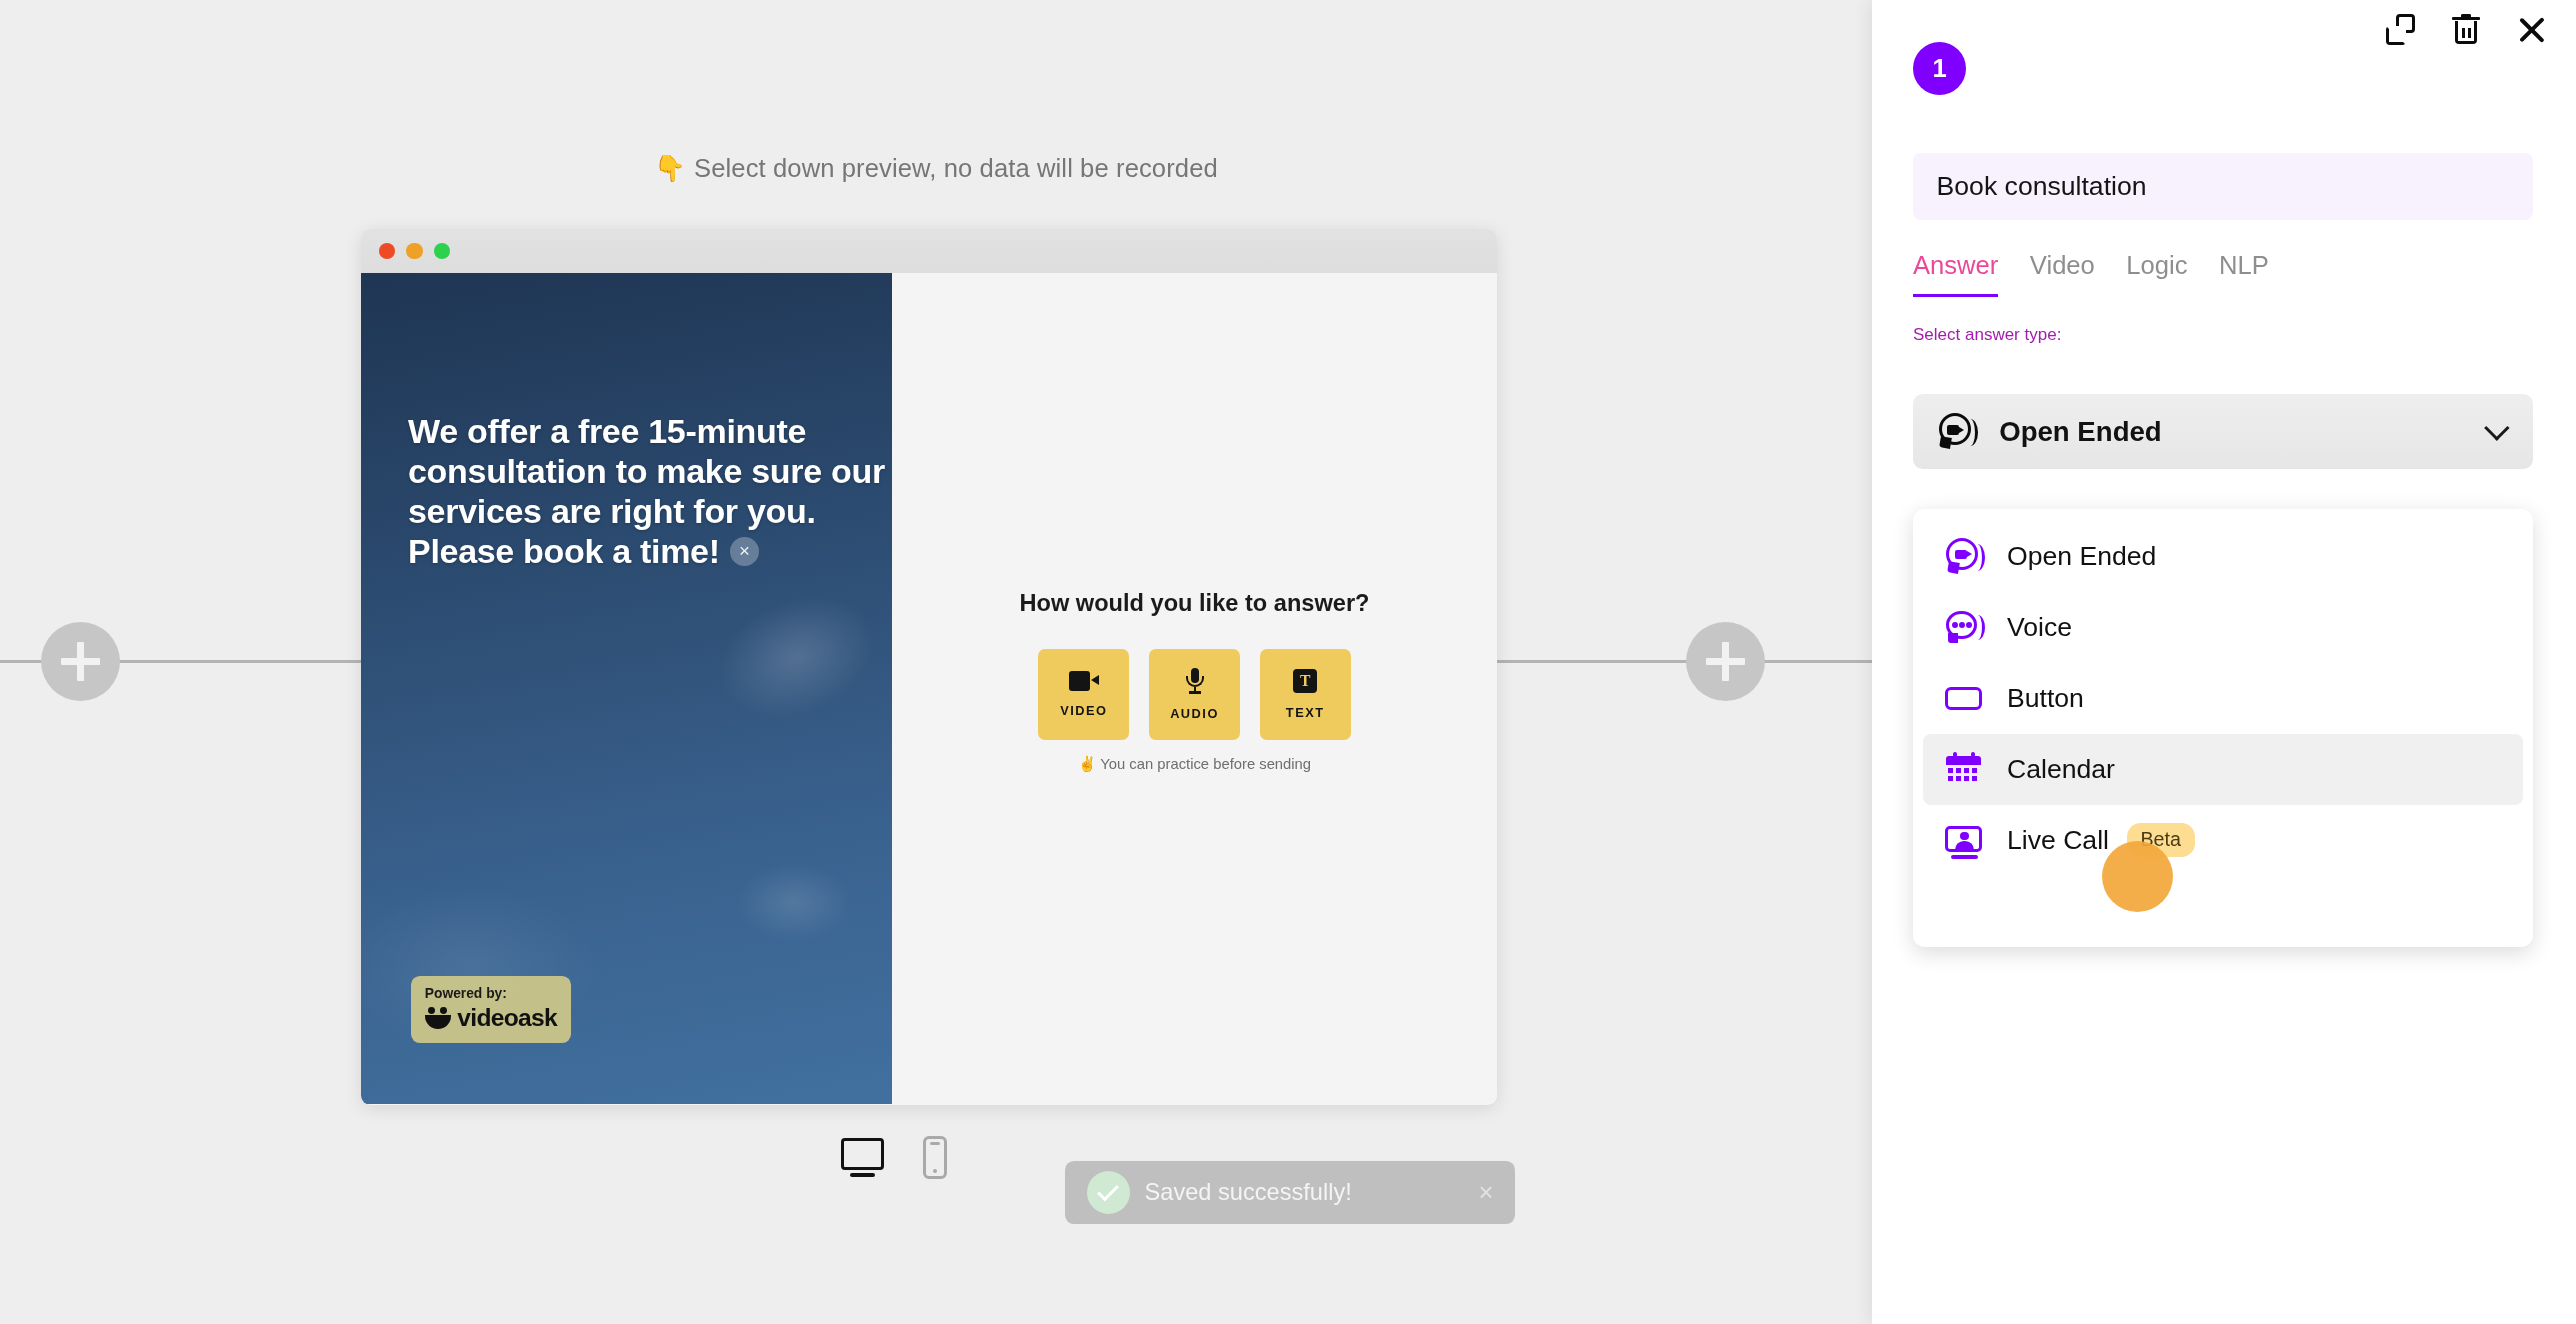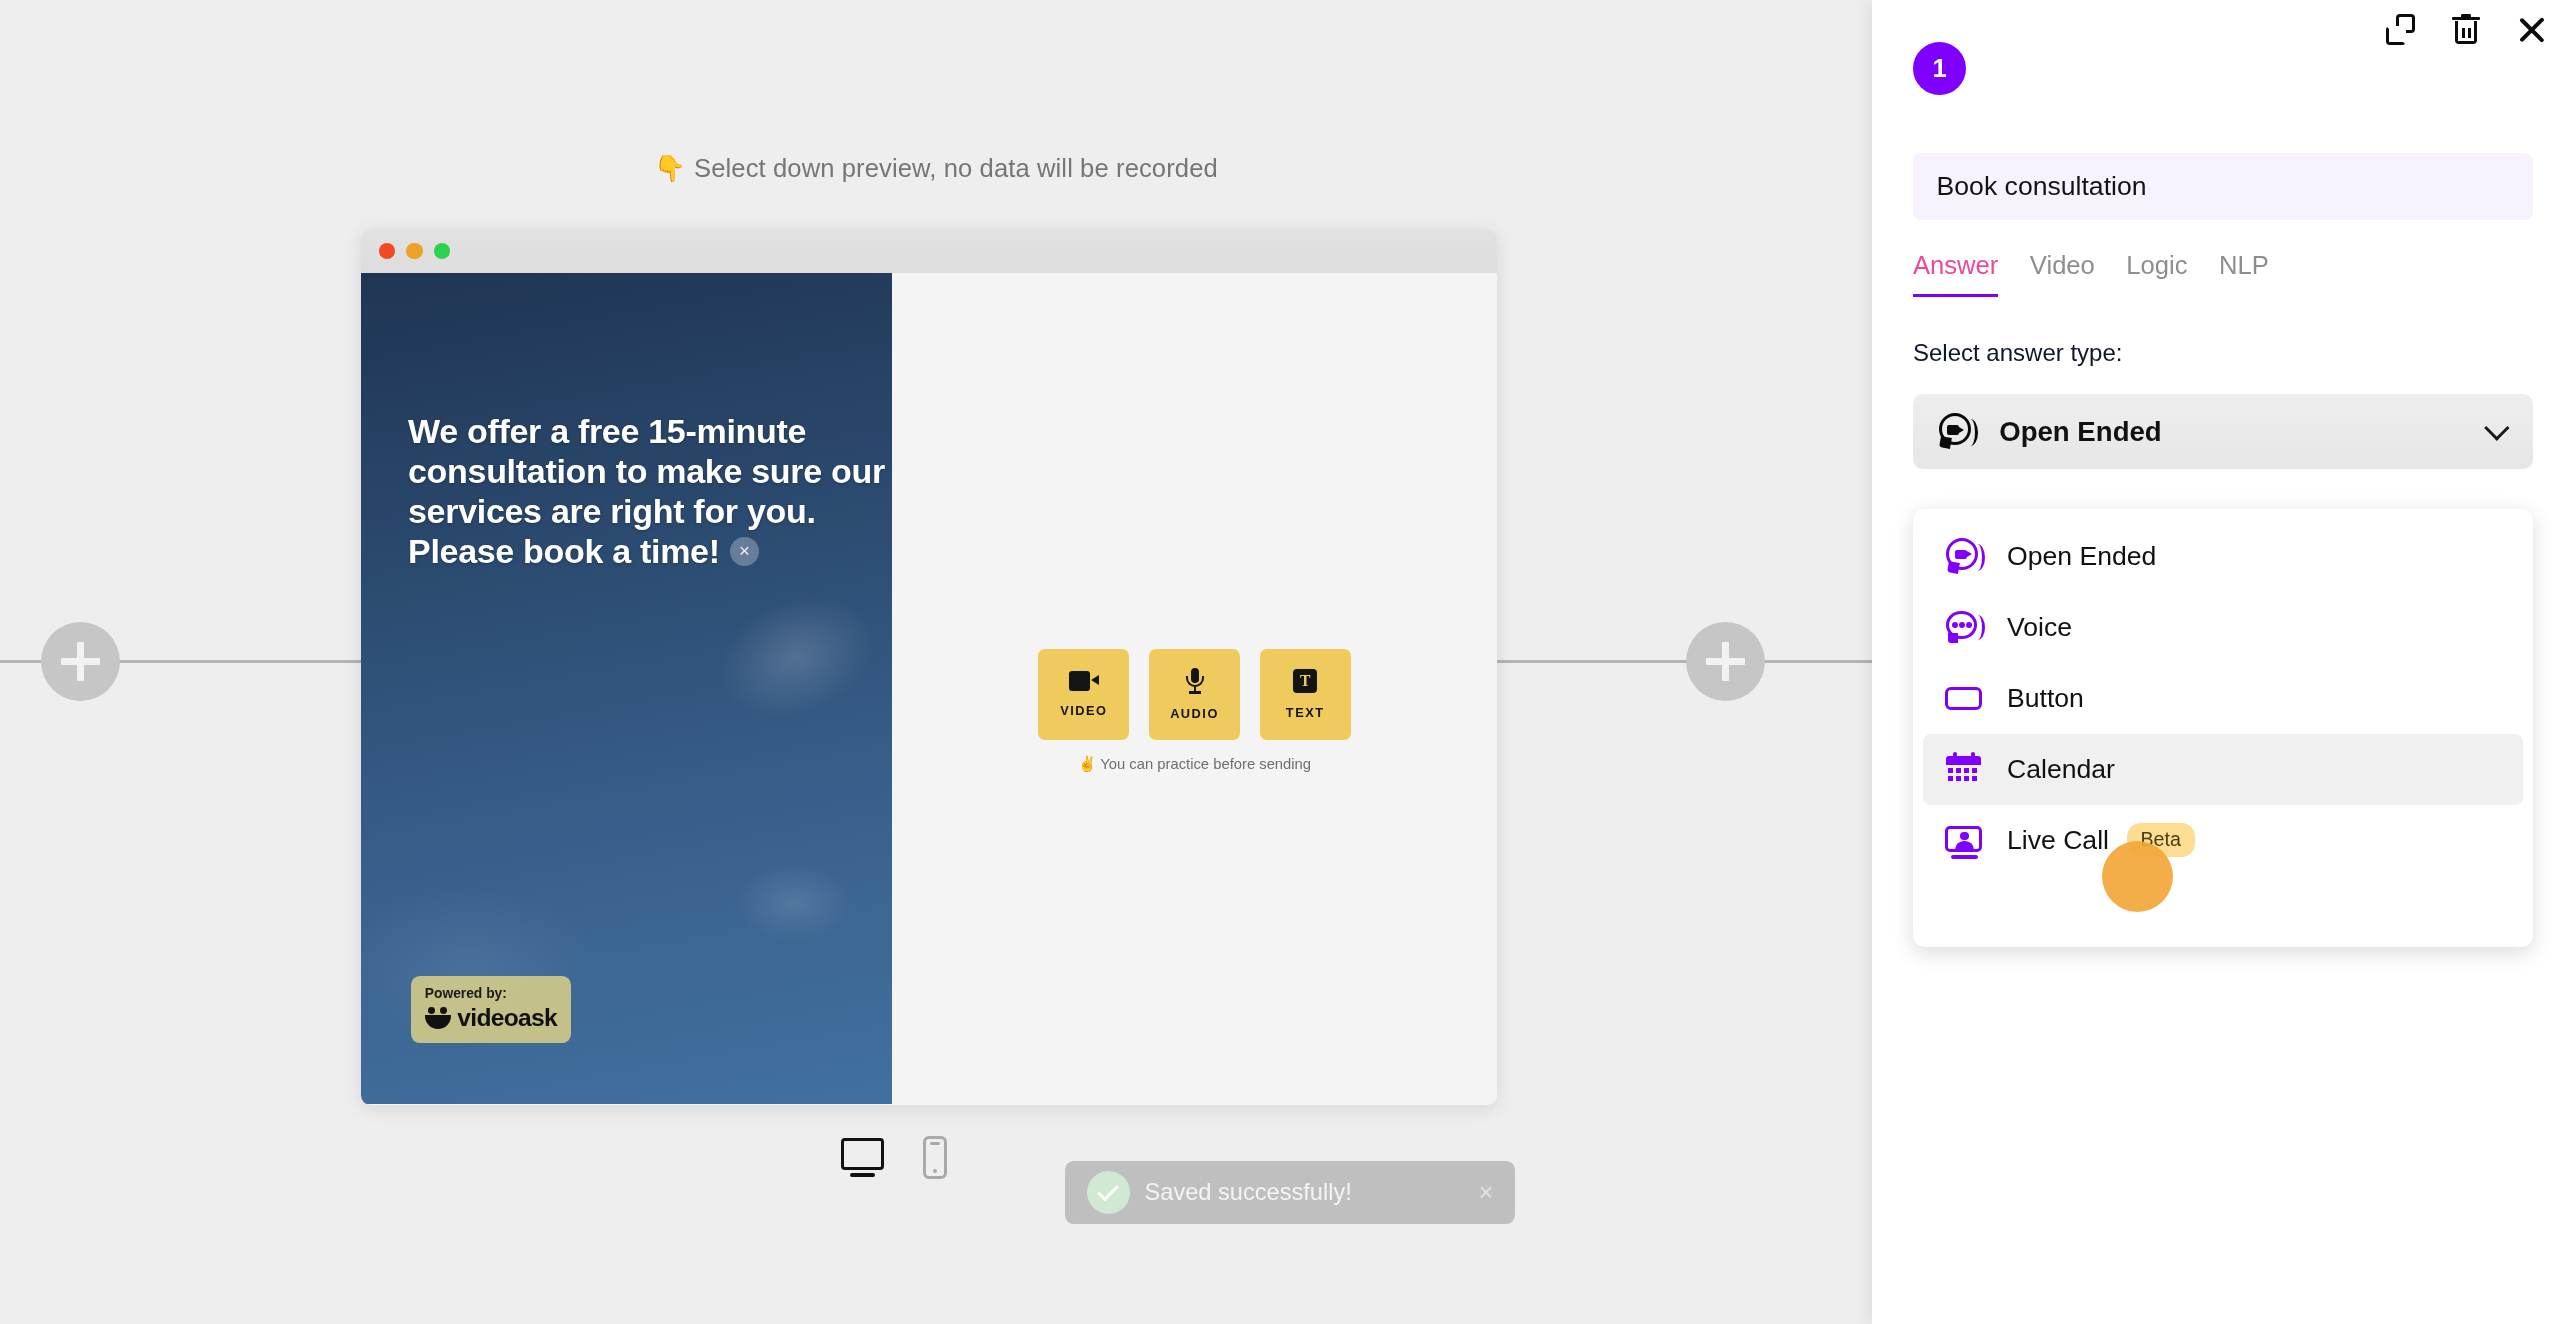--- a/index.html
+++ b/index.html
@@ -221,22 +221,22 @@
     position: absolute; left: 41px; top: 251px;
     display: flex; gap: 31.5px; align-items: flex-end;
   }
   .ptab {
     font-size: 25.6px; color: #8e8e8e; padding-bottom: 13.8px; cursor: pointer;
     border-bottom: 3.9px solid transparent;
   }
   .ptab.active { color: #ec4899; border-bottom-color: #8000ff; font-weight: normal; }
 
   #select-label {
-    position: absolute; left: 41px; top: 339px;
-    font-size: 24px; color: #0f172a;
+    position: absolute; left: 41px; top: 325px;
+    font-size: 17px; color: #a21caf;
   }
   #answer-select {
     position: absolute; left: 41px; top: 394px;
     width: 620px; height: 75px;
     background: linear-gradient(#eeeeee, #e6e6e6);
     border-radius: 9.8px;
     display: flex; align-items: center; padding: 0 23.6px;
     cursor: pointer;
   }
   #answer-select .sel-text { flex: 1; font-size: 27.6px; font-weight: bold; color: #121212; margin-left: 21.6px; }
@@ -362,20 +362,21 @@
                 <span class="eye l"></span>
                   <span class="eye r"></span>
                   <span class="mouth"></span>
               </span>
               <span>videoask</span>
             </div>
           </div>
         </div>
 
         <div id="answer-pane">
+          <div id="answer-prompt">How would you like to answer?</div>
           <div id="answer-buttons">
 
             <div class="ans-btn">
               <span class="icon-video-cam">
                 <span class="body"></span>
                   <span class="lens"></span>
               </span>
               <span class="ans-label">VIDEO</span>
             </div>
 

